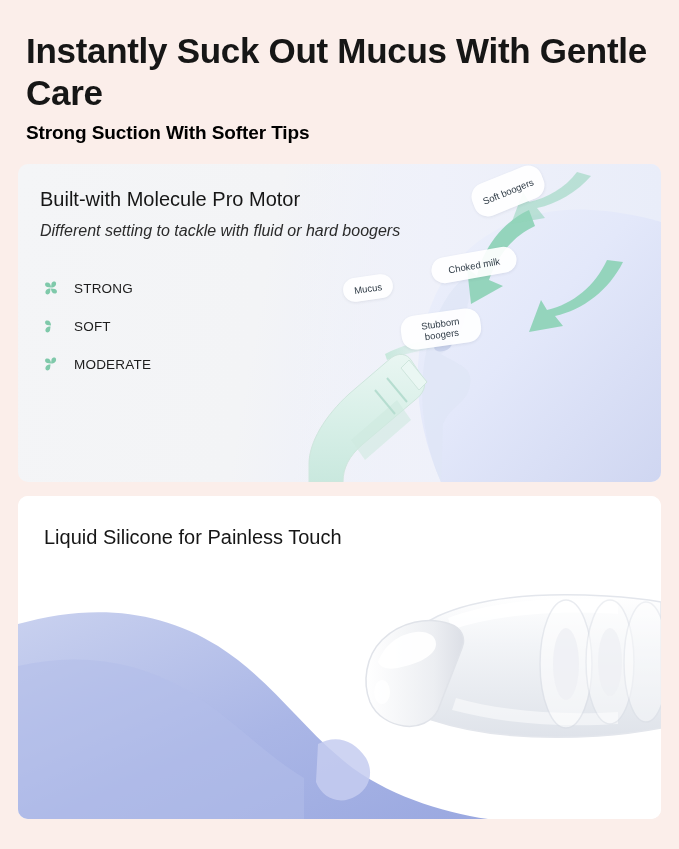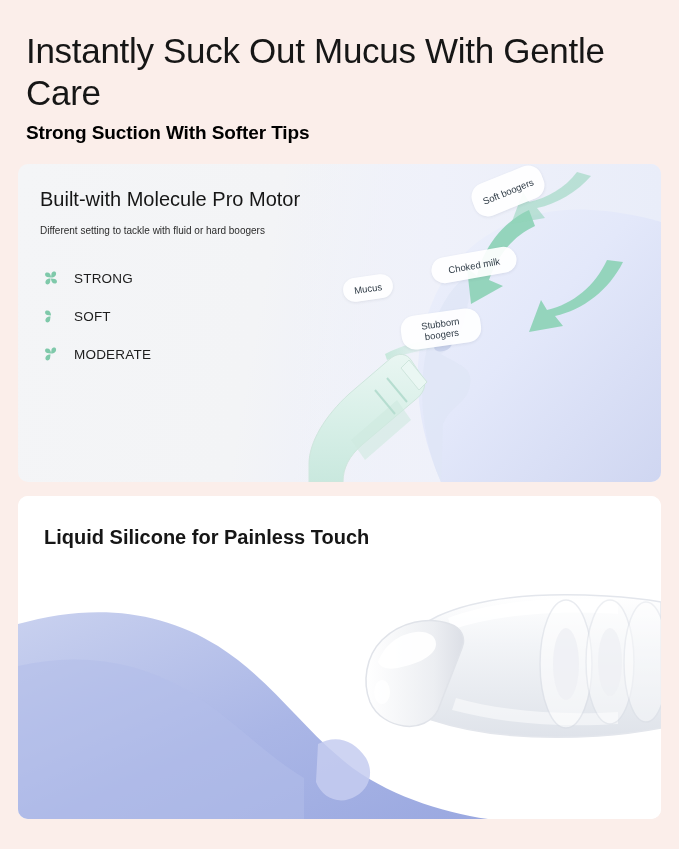--- a/index.html
+++ b/index.html
@@ -21,21 +21,21 @@
     padding: 0 18px;
   }
 
   
   .header {
     padding: 30px 8px 6px 8px;
   }
   .headline {
     font-size: 35px;
     line-height: 42px;
-    font-weight: normal;
+    font-weight: bold;
     color: #161616;
     letter-spacing: -0.3px;
     margin: 0;
   }
   .subheadline {
     font-size: 19px;
     font-weight: bold;
     color: #000000;
     margin: 8px 0 0 0;
     letter-spacing: -0.1px;
@@ -66,24 +66,25 @@
     top: 24px;
     z-index: 5;
   }
   .c1-title {
     font-size: 20px;
     font-weight: normal;
     color: #161616;
     margin: 0 0 10px 0;
   }
   .c1-sub {
-    font-size: 10px;
+    font-size: 16px;
     color: #2b2b2b;
     line-height: 19px;
-    margin: 0 0 22px 0;
+    margin: 0 0 32px 0;
+    font-style: italic;
   }
   .mode-list {
     margin: 0;
     padding: 0;
     list-style: none;
   }
   .mode-item {
     display: flex;
     align-items: center;
     height: 32px;
@@ -149,21 +150,21 @@
 
   
   .c2-text {
     position: absolute;
     left: 26px;
     top: 28px;
     z-index: 5;
   }
   .c2-title {
     font-size: 20px;
-    font-weight: bold;
+    font-weight: normal;
     color: #161616;
     line-height: 27px;
     margin: 0;
   }
   .c2-art {
     position: absolute;
     inset: 0;
     z-index: 1;
   }
 </style>

